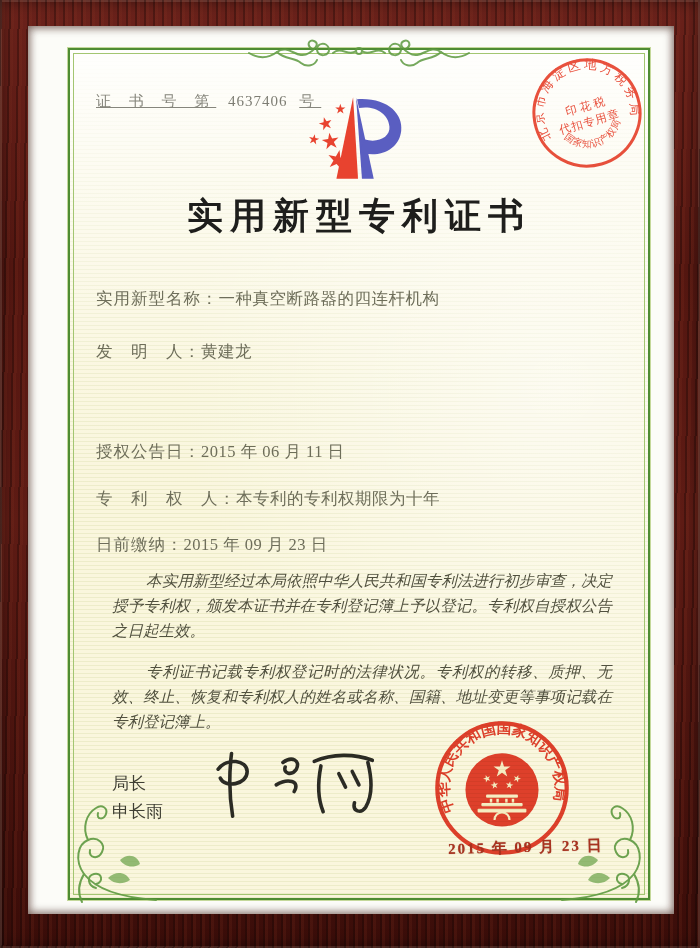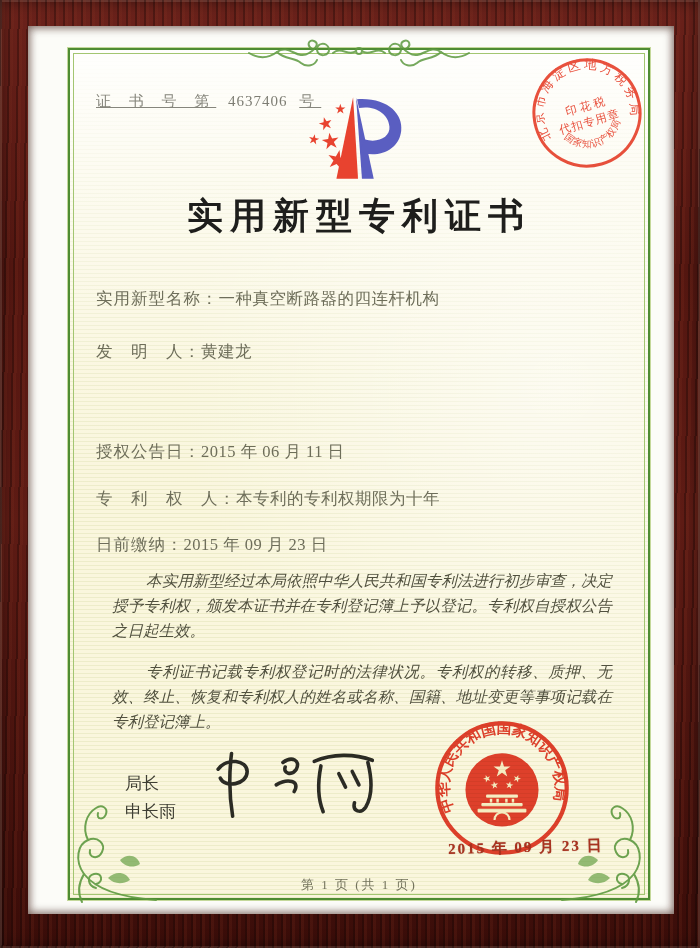--- a/index.html
+++ b/index.html
@@ -58,21 +58,21 @@
     font-size:36px;font-weight:600;color:#1e1e1c;letter-spacing:7px;white-space:nowrap;
   }
   .field{position:absolute;left:26px;font-size:16.5px;color:#6e6e5a;white-space:nowrap;letter-spacing:.5px;}
   .f1{top:238px;} .f2{top:291px;} .f3{top:344px;} .f4{top:391px;} .f5{top:438px;} .f6{top:484px;}
   .field .lab{letter-spacing:1px;}
   .paras{
     position:absolute;left:26px;right:20px;top:502px;
     font-size:15.5px;line-height:25px;color:#51513f;font-style:italic;text-align:justify;
   }
   .paras p{margin:16px;text-indent:2.2em;}
-  .signer{position:absolute;left:42px;top:720px;font-size:17px;color:#3f3f34;line-height:28px;margin-left:13px;}
+  .signer{position:absolute;left:42px;top:720px;font-size:17px;color:#3f3f34;line-height:28px;}
   .signature{position:absolute;left:128px;top:696px;width:190px;height:80px;}
   .cnipa-seal{
     position:absolute;left:357px;top:663px;width:150px;height:150px;
     mix-blend-mode:multiply;opacity:.96;
   }
   .seal-date{
     position:absolute;left:378px;top:788px;z-index:4;
     font-size:15px;font-weight:bold;color:#a8321f;letter-spacing:2px;white-space:nowrap;
     transform:rotate(-1.5deg);text-shadow:0 0 1px rgba(120,30,15,.5);
   }
@@ -223,17 +223,16 @@
             <rect x="10.4" y="11.5" width="2.6" height="4"></rect>
             <rect x="-22" y="16" width="44" height="3.4" rx="1"></rect>
             <rect x="-26" y="22" width="52" height="4" rx="1"></rect>
           </g>
           <path d="M-8,34 a8,8 0 0 1 16,0" fill="none" stroke="#fbf6e0" stroke-width="2.2"></path>
         </g>
       </svg>
 
       <div class="seal-date">2015 年 09 月 23 日</div>
 
-      <div class="footer">第 1 页 (共 1 页)</div>
 
     </div>
   </div>
 </div>
 
 </body></html>

